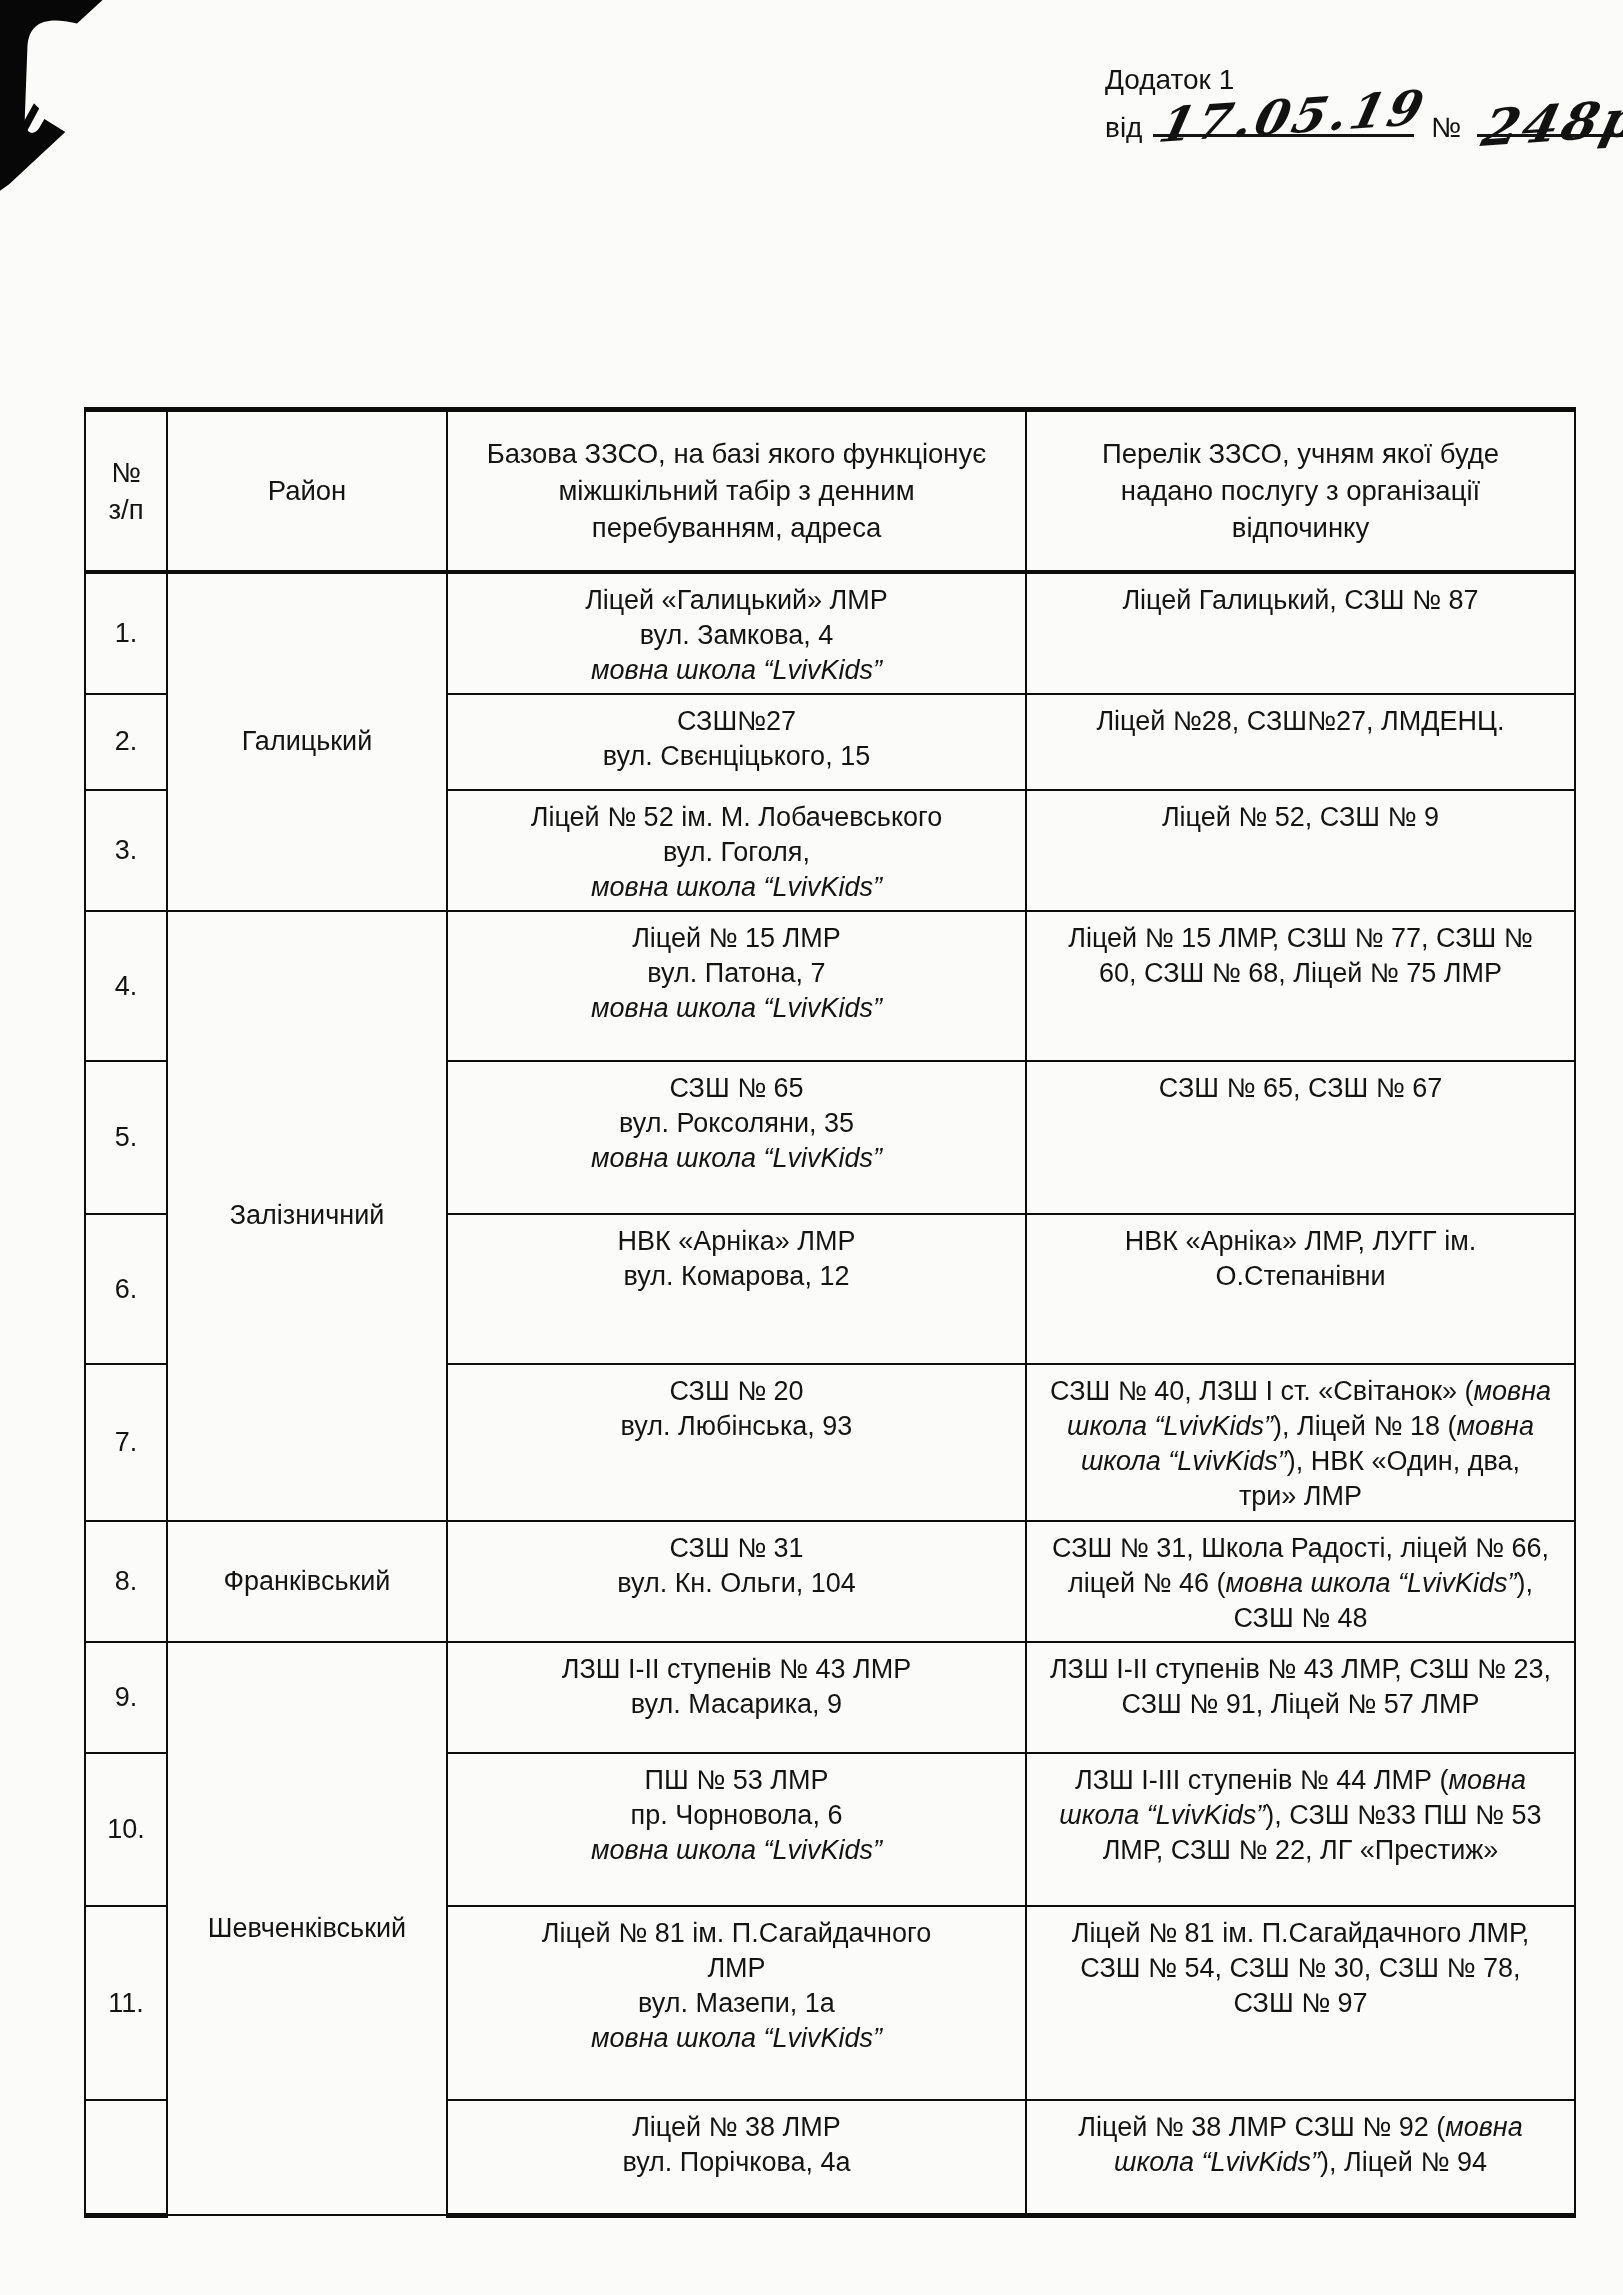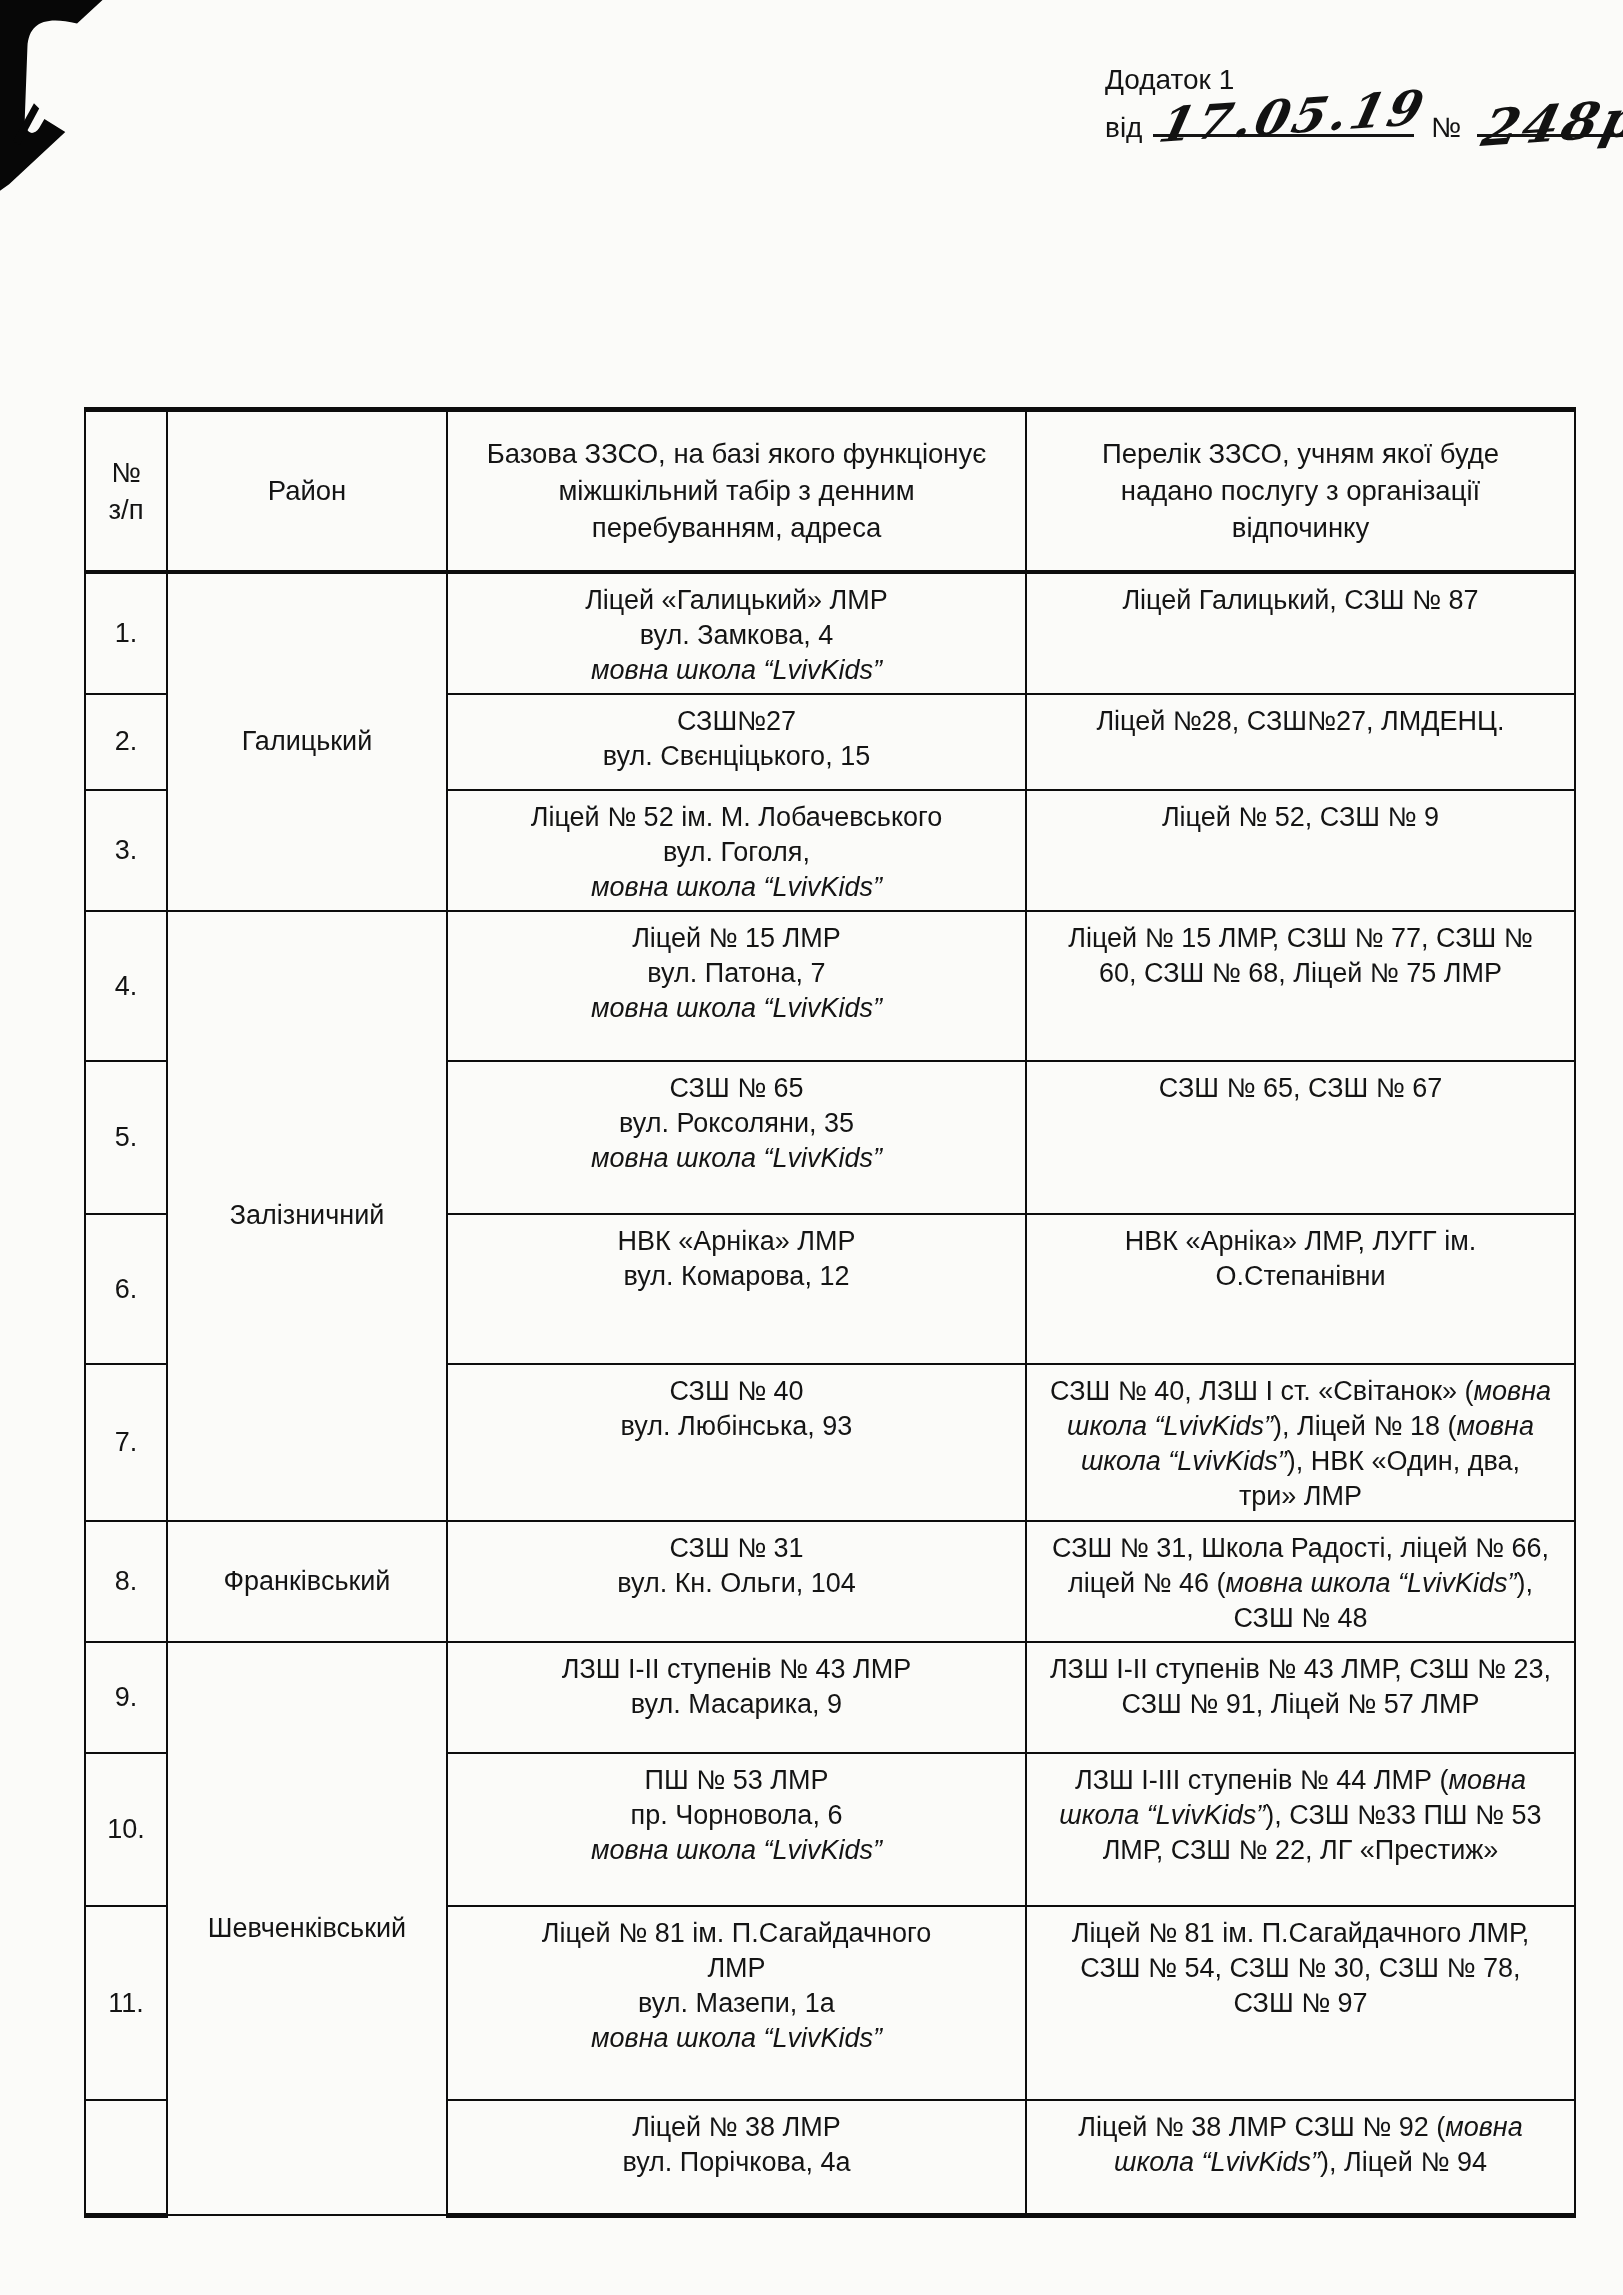--- a/index.html
+++ b/index.html
@@ -150,21 +150,21 @@
         <td class="cell-num">6.</td>
         <td class="cell-base">
           <div>НВК «Арніка» ЛМР</div>
           <div>вул. Комарова, 12</div>
         </td>
         <td class="cell-list"><span>НВК «Арніка» ЛМР, ЛУГГ ім. О.Степанівни</span></td>
       </tr>
       <tr style="height: 156px;">
         <td class="cell-num">7.</td>
         <td class="cell-base">
-          <div>СЗШ № 40</div>
+          <div>СЗШ № 20</div>
           <div>вул. Любінська, 93</div>
         </td>
         <td class="cell-list"><span>СЗШ № 40, ЛЗШ І ст. «Світанок» (</span><span class="bi">мовна школа “LvivKids”</span><span>), Ліцей № 18 (</span><span class="bi">мовна школа “LvivKids”</span><span>), НВК «Один, два, три» ЛМР</span></td>
       </tr>
       <tr style="height: 115px;">
         <td class="cell-num">8.</td>
         <td class="cell-district" rowspan="1">Франківський</td>
         <td class="cell-base">
           <div>СЗШ № 31</div>
           <div>вул. Кн. Ольги, 104</div>

